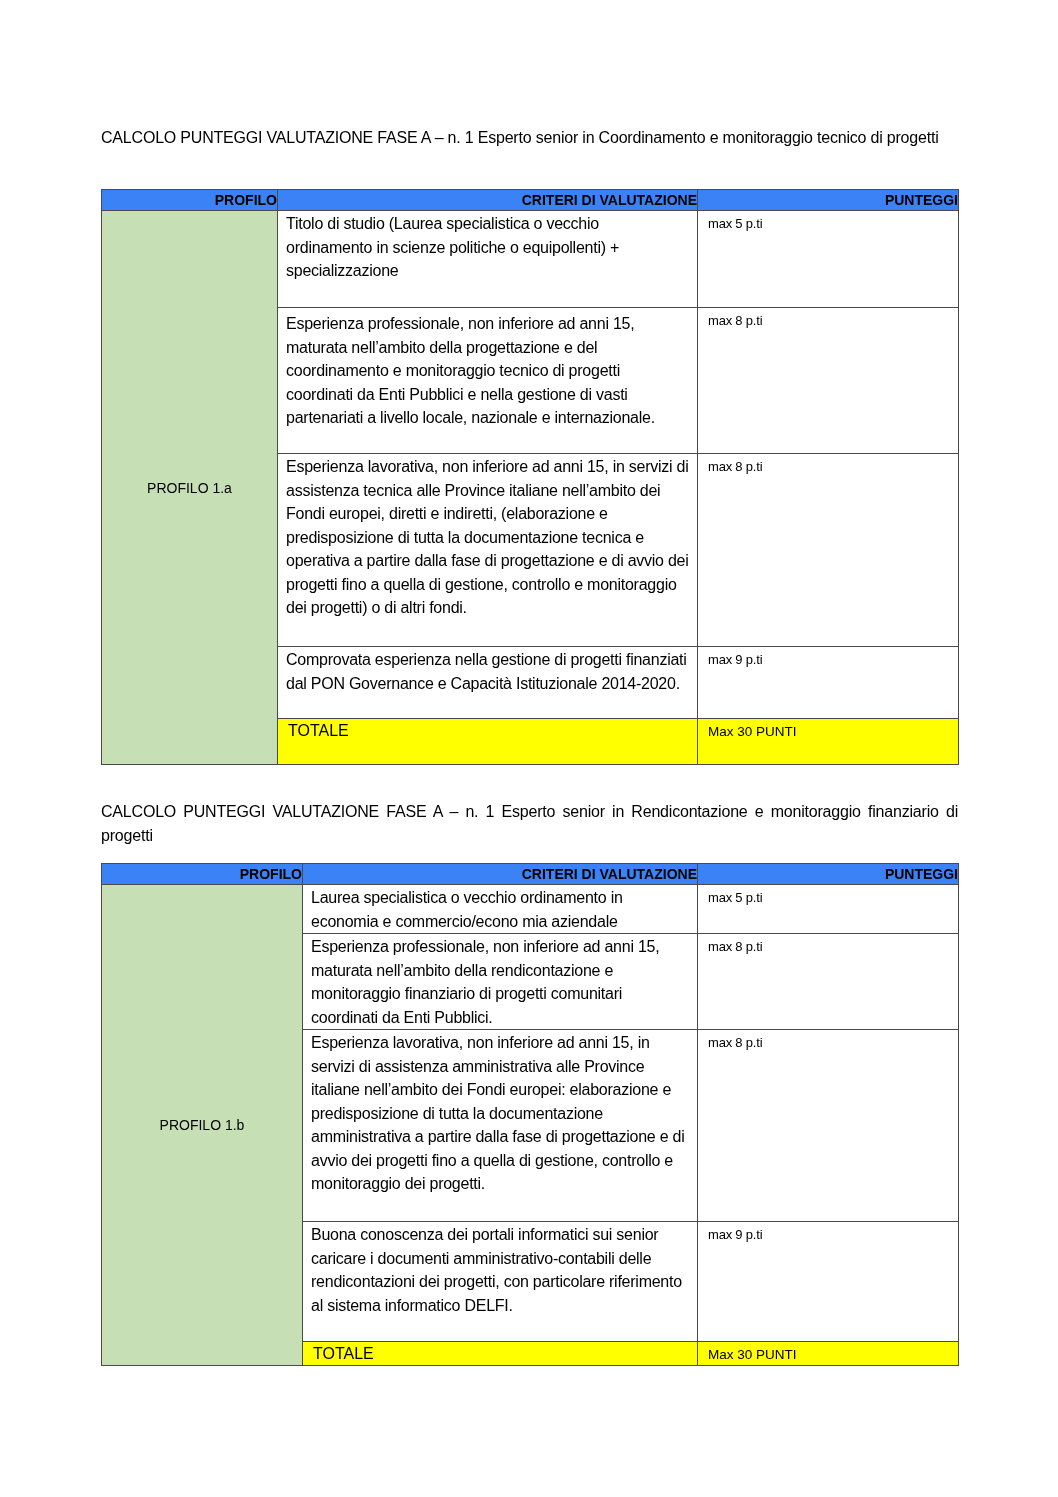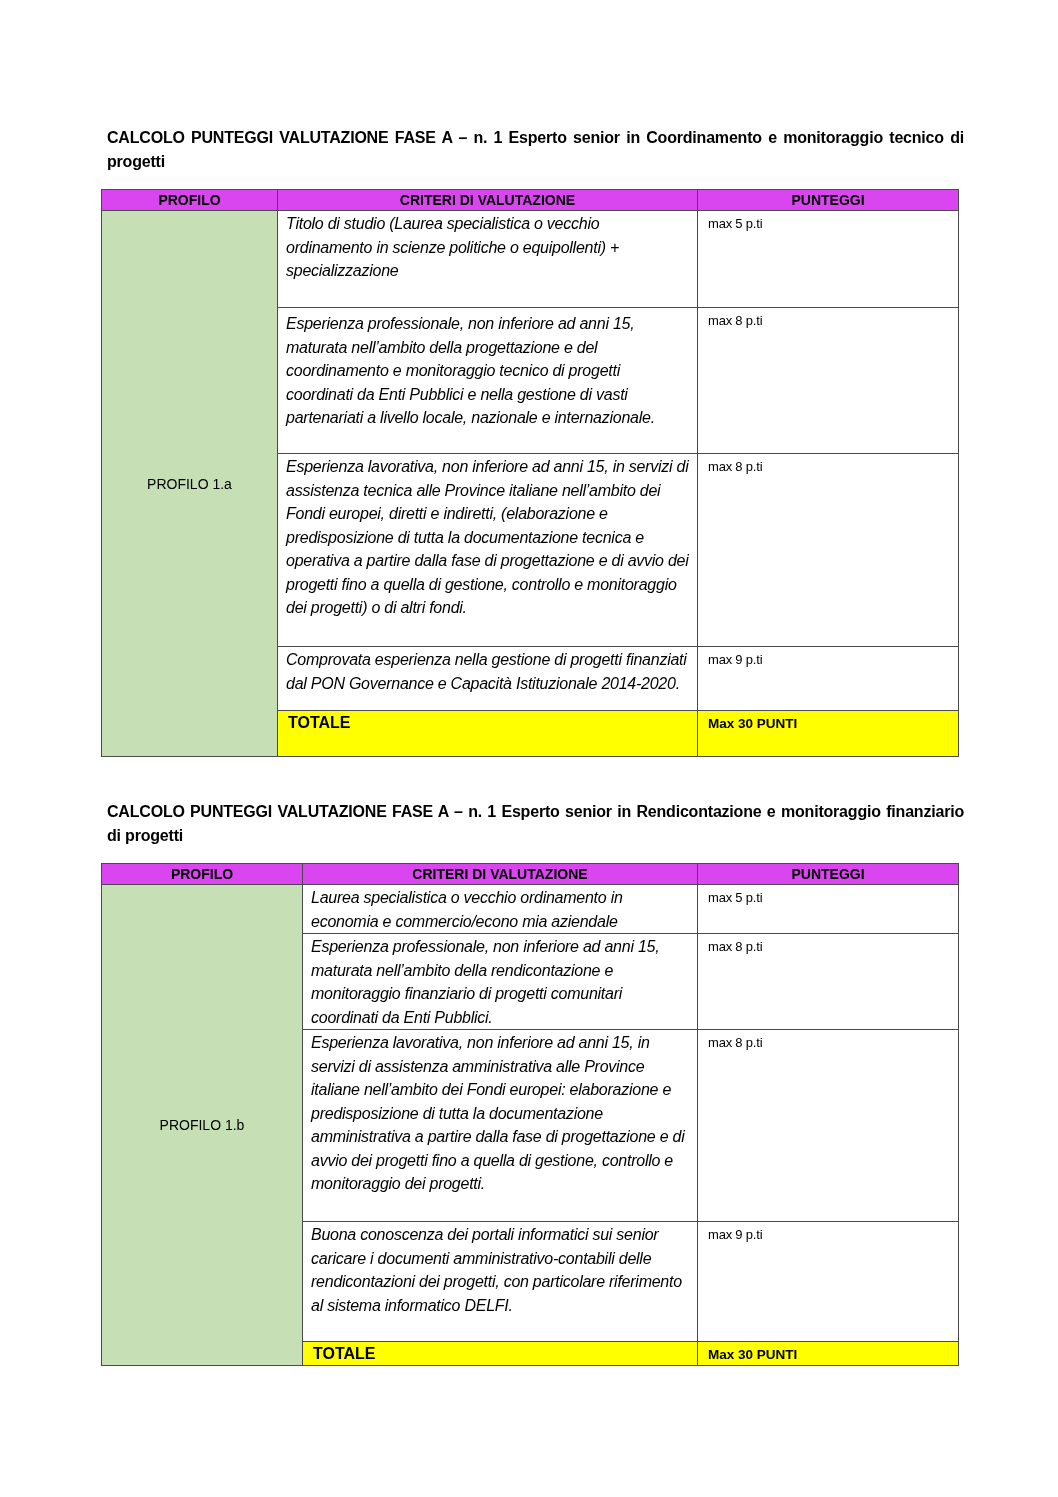--- a/index.html
+++ b/index.html
@@ -1,46 +1,45 @@
 <!DOCTYPE html>
 <html><head>
   <meta charset="utf-8">
   <style>
     html, body { margin: 0; padding: 0; background: #ffffff; }
     body {
       width: 1058px; height: 1497px; position: relative; overflow: hidden;
       font-family: "Liberation Sans", sans-serif; color: #000;
     }
     .section-title {
-      position: absolute; left: 107px; width: 857px;
-      font-weight: bold; font-size: 16px; line-height: 24px;
+      position: absolute; left: 101px; width: 857px;
+      font-weight: normal; font-size: 16px; line-height: 24px;
       text-align: justify; text-align-last: left; letter-spacing: -0.2px;
     }
     table.grid {
       position: absolute; left: 101px; width: 857px;
       border-collapse: collapse; table-layout: fixed;
     }
     table.grid td, table.grid th {
       border: 1.5px solid #4a4a4a; vertical-align: top; padding: 0;
     }
     table.grid th {
-      background: #d946ef; font-size: 14px; font-weight: bold;
-      height: 20px; line-height: 20px; text-align: center;
+      background: #3b82f6; font-size: 14px; font-weight: bold;
+      height: 20px; line-height: 20px; text-align: right;
     }
     .profile-cell {
       background: #c6dfb4 !important; vertical-align: middle !important;
       text-align: center; font-weight: normal; font-size: 14px;
     }
     .crit {
       font-size: 16px; line-height: 23.5px; padding: 1px 8px 0 8px !important;
       letter-spacing: -0.25px;
-      font-style: italic;
     }
     .pts { font-size: 13px; line-height: 20px; padding: 3px 10px 0 10px !important; letter-spacing: -0.2px; margin-top: 35px; }
-    .total-row td { background: #ffff00; font-weight: bold; }
+    .total-row td { background: #ffff00; font-weight: normal; }
     .total-label { font-size: 16px; padding: 1px 10px 0 10px !important; line-height: 22px; }
     .total-pts { font-size: 13.5px; padding: 3px 10px 0 10px !important; line-height: 20px; margin-top: 28px; }
   </style>
 </head>
 <body>
 
 <div class="section-title" style="top:126px;">CALCOLO PUNTEGGI VALUTAZIONE FASE A – n. 1 Esperto senior in Coordinamento e monitoraggio tecnico di progetti</div>
 <table class="grid" style="top:189px;">
   <colgroup>
       <col style="width:176px">
@@ -59,21 +58,21 @@
     <td class="pts">max 5 p.ti</td>
   </tr>
   <tr style="height:146px;">
     <td class="crit" style="padding-top:4px !important;">Esperienza professionale, non inferiore ad anni 15, maturata nell’ambito della progettazione e del coordinamento e monitoraggio tecnico di progetti coordinati da Enti Pubblici e nella gestione di vasti partenariati a livello locale, nazionale e internazionale.</td>
     <td class="pts">max 8 p.ti</td>
   </tr>
   <tr style="height:193px;">
     <td class="crit">Esperienza lavorativa, non inferiore ad anni 15, in servizi di assistenza tecnica alle Province italiane nell’ambito dei Fondi europei, diretti e indiretti, (elaborazione e predisposizione di tutta la documentazione tecnica e operativa a partire dalla fase di progettazione e di avvio dei progetti fino a quella di gestione, controllo e monitoraggio dei progetti) o di altri fondi.</td>
     <td class="pts">max 8 p.ti</td>
   </tr>
-  <tr style="height:64px;">
+  <tr style="height:72px;">
     <td class="crit">Comprovata esperienza nella gestione di progetti finanziati dal PON Governance e Capacità Istituzionale 2014-2020.</td>
     <td class="pts">max 9 p.ti</td>
   </tr>
   <tr class="total-row" style="height:46px;">
     <td class="total-label">TOTALE</td>
     <td class="total-pts">Max 30 PUNTI</td>
   </tr>
 </tbody>
   </table>
 

